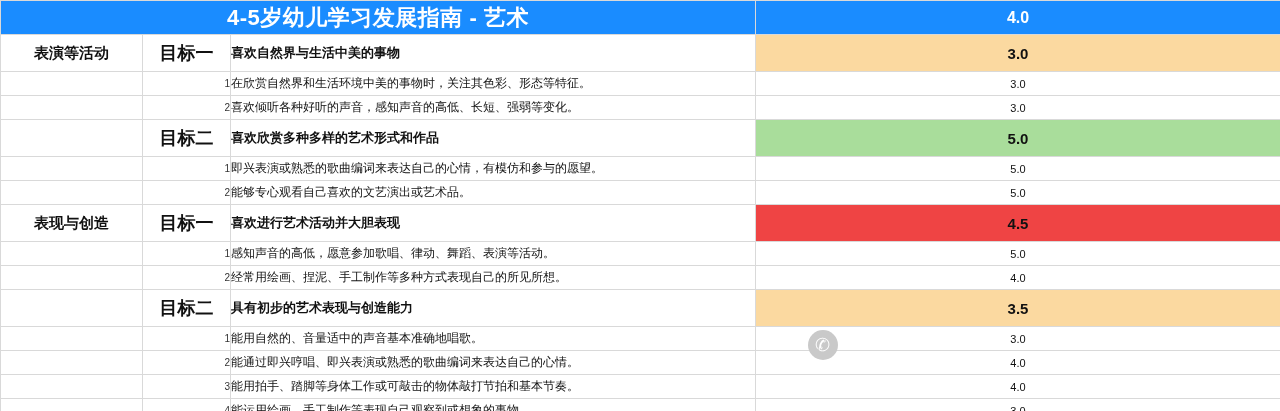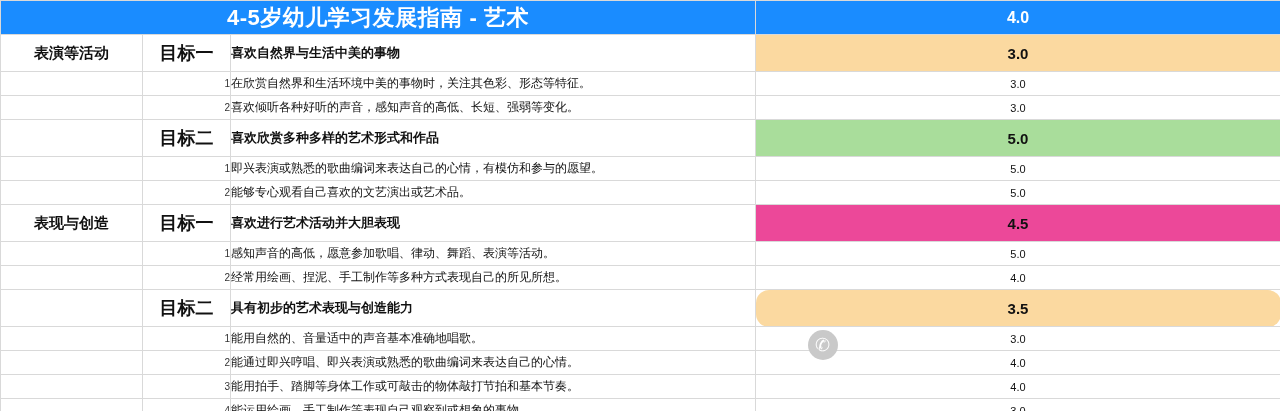--- a/index.html
+++ b/index.html
@@ -171,39 +171,39 @@
       <tr class="item-row">
         <td class="blank"></td>
         <td class="item-num">2</td>
         <td class="item-desc">能够专心观看自己喜欢的文艺演出或艺术品。</td>
         <td class="item-score">5.0</td>
       </tr>
       <tr class="goal-row">
         <td class="cat-cell">表现与创造</td>
         <td class="goal-cell">目标一</td>
         <td class="goal-desc">喜欢进行艺术活动并大胆表现</td>
-        <td class="goal-score" style="background: #ec4899;">4.5</td>
+        <td class="goal-score" style="background: #ef4444;">4.5</td>
       </tr>
       <tr class="item-row">
         <td class="blank"></td>
         <td class="item-num">1</td>
         <td class="item-desc">感知声音的高低，愿意参加歌唱、律动、舞蹈、表演等活动。</td>
         <td class="item-score">5.0</td>
       </tr>
       <tr class="item-row">
         <td class="blank"></td>
         <td class="item-num">2</td>
         <td class="item-desc">经常用绘画、捏泥、手工制作等多种方式表现自己的所见所想。</td>
         <td class="item-score">4.0</td>
       </tr>
       <tr class="goal-row">
         <td class="cat-cell"></td>
         <td class="goal-cell">目标二</td>
         <td class="goal-desc">具有初步的艺术表现与创造能力</td>
-        <td class="goal-score" style="background: rgb(251, 217, 160); border-radius: 13px;">3.5</td>
+        <td class="goal-score" style="background: rgb(251, 217, 160);">3.5</td>
       </tr>
       <tr class="item-row">
         <td class="blank"></td>
         <td class="item-num">1</td>
         <td class="item-desc">能用自然的、音量适中的声音基本准确地唱歌。</td>
         <td class="item-score">3.0</td>
       </tr>
       <tr class="item-row">
         <td class="blank"></td>
         <td class="item-num">2</td>

